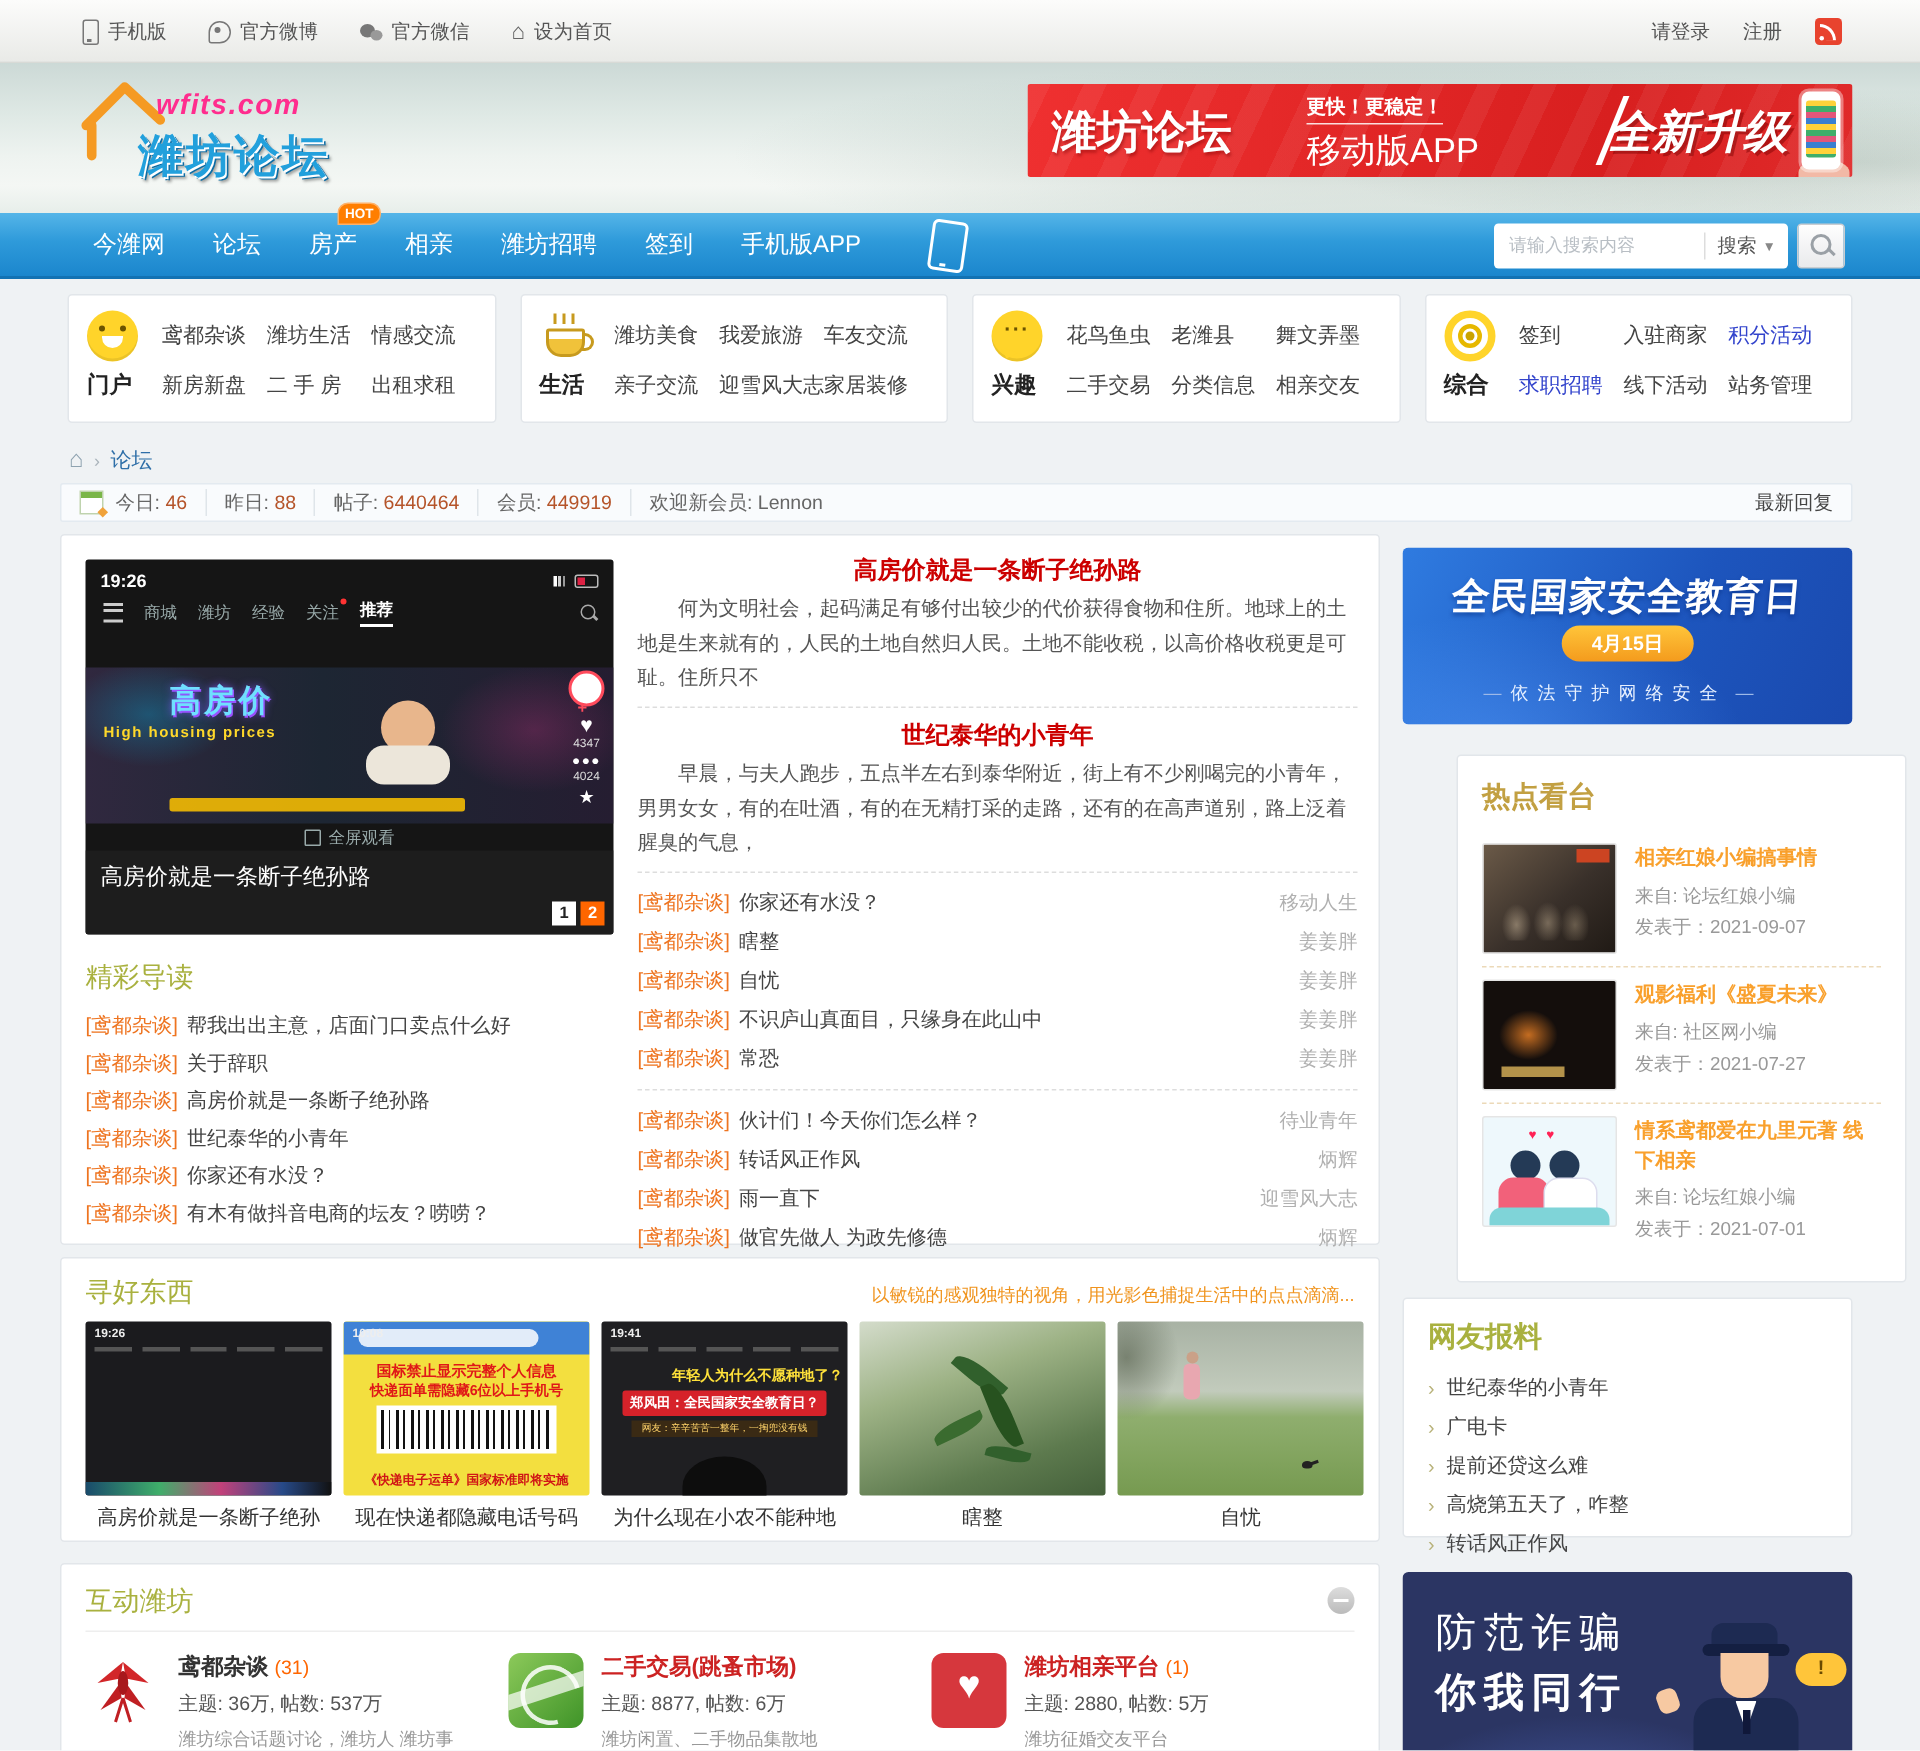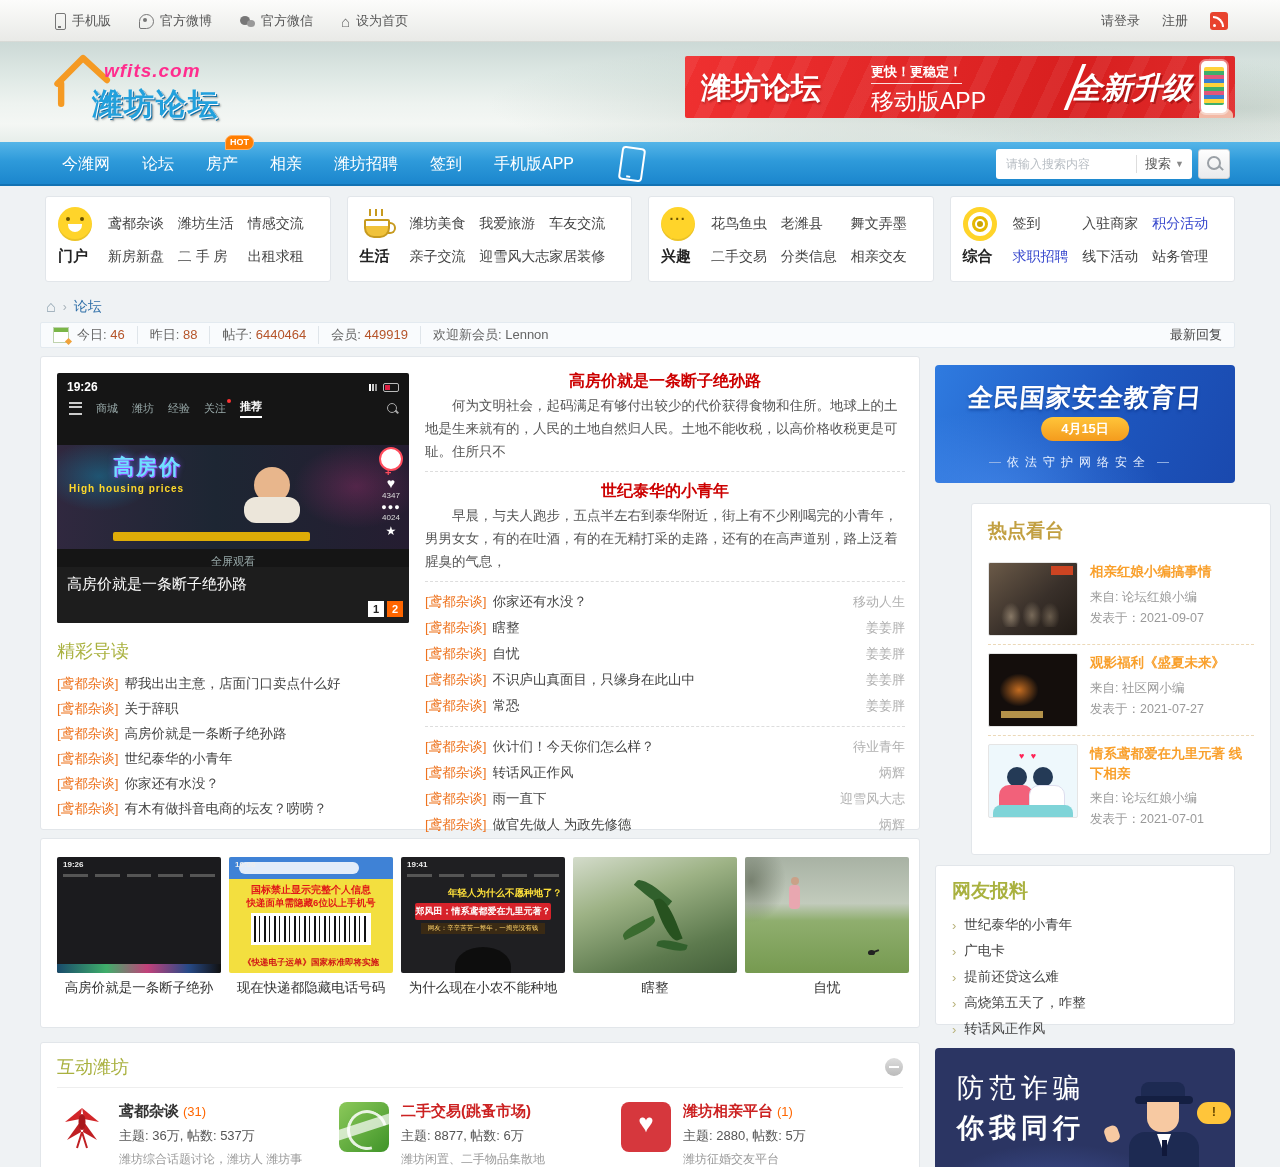--- a/index.html
+++ b/index.html
@@ -54,21 +54,21 @@
   
   .nav{position:absolute;left:0;top:142px;width:1280px;height:44px;
     background:linear-gradient(180deg,#55b5e8 0%,#2e9ada 45%,#1b86cd 100%);border-bottom:2px solid #1372b3;box-sizing:border-box;}
   .nav-items{position:absolute;left:62px;top:0;height:44px;display:flex;align-items:center;gap:32px;}
   .nav-item{position:relative;color:#fff;font-size:16px;line-height:44px;}
   .hot-badge{position:absolute;top:-7px;right:-16px;background:#ff7e00;color:#fff;font-size:9px;font-weight:bold;
     padding:1px 4px;border-radius:7px 7px 7px 0;border:1px solid #ffb066;line-height:1.2;}
   .nav-phone{width:20px;height:30px;border:2px solid #fff;border-radius:4px;position:relative;transform:rotate(8deg);margin-left:14px;}
   .nav-phone:after{content:"";position:absolute;left:6px;bottom:1px;width:4px;height:2px;background:#fff;}
   .searchbox{position:absolute;right:88px;top:7px;width:196px;height:30px;background:#fff;border-radius:3px;display:flex;align-items:center;box-sizing:border-box;padding:0 8px;}
-  .searchbox input{border:none;outline:none;flex:1;font-size:12px;color:#333;font-family:Liberation Serif, serif;min-width:0;}
+  .searchbox input{border:none;outline:none;flex:1;font-size:12px;color:#333;font-family:Liberation Mono, monospace;min-width:0;}
   .searchbox input::placeholder{color:#b8bec4;}
   .search-type{border-left:1px solid #ddd;padding-left:8px;font-size:13px;color:#555;display:flex;align-items:center;gap:4px;white-space:nowrap;}
   .caret{font-size:9px;color:#888;}
   .search-btn{position:absolute;right:50px;top:7px;width:32px;height:30px;border-radius:3px;border:1px solid #c9cdd1;
     background:linear-gradient(180deg,#fefefe,#e9eaec);box-sizing:border-box;}
   .ic-mag{position:absolute;left:8px;top:6px;width:10px;height:10px;border:2px solid #9aa0a6;border-radius:50%;}
   .ic-mag:after{content:"";position:absolute;left:9px;top:9px;width:6px;height:2px;background:#9aa0a6;transform:rotate(45deg);}
 
   
   .cats{position:absolute;left:45px;top:196px;width:1190px;display:flex;gap:16px;}
@@ -137,21 +137,21 @@
   .f-face{position:absolute;left:56%;top:22px;width:36px;height:36px;border-radius:50%;background:#e8b68c;}
   .f-face:after{content:"";position:absolute;left:-10px;top:30px;width:56px;height:26px;border-radius:12px;background:#ece6da;}
   .f-strip{position:absolute;left:16%;bottom:8px;width:56%;height:9px;background:rgba(255,196,0,.85);border-radius:2px;}
   .f-actions{position:absolute;right:2px;top:2px;width:32px;text-align:center;color:#fff;}
   .f-avatar{width:20px;height:20px;border-radius:50%;background:#fff;border:2px solid #ff4b5c;margin:0 auto 5px;position:relative;}
   .f-avatar:after{content:"+";position:absolute;left:4px;bottom:-9px;font-size:11px;color:#ff4b5c;font-weight:bold;}
   .f-heart{font-size:14px;line-height:1;}
   .f-num{display:block;font-size:8px;color:#ddd;margin:1px 0 3px;}
   .f-dots{font-size:9px;letter-spacing:1px;line-height:1;}
   .f-star{font-size:12px;line-height:1;color:#fff;}
-  .f-full{height:18px;display:flex;align-items:center;justify-content:center;gap:5px;font-size:11px;color:#9aa;flex-direction:column;}
+  .f-full{height:18px;display:flex;align-items:center;justify-content:center;gap:5px;font-size:11px;color:#9aa;}
   .f-fsicon{width:9px;height:9px;border:1.5px solid #9aa;border-radius:1px;}
   .f-caption{flex:1;background:#1d1d1d;color:#fff;font-size:15px;padding:8px 10px 0;}
   .f-pager{position:absolute;right:6px;bottom:6px;display:flex;gap:3px;}
   .pg{width:16px;height:16px;font-size:11px;font-weight:bold;display:flex;align-items:center;justify-content:center;}
   .pg1{background:#fff;color:#222;}
   .pg2{background:#f60;color:#fff;}
 
   .digest{position:absolute;left:16px;top:282px;width:352px;}
   .sec-h{font-size:18px;color:#a9b13f;font-weight:normal;}
   .digest .sec-h{margin:0 0 8px;}
@@ -583,20 +583,24 @@
         </div>
       <div class="post-row">
           <a class="tag">[鸢都杂谈]</a>
           <a class="p-title">以青春之“苦”绽放绚丽之花</a>
           <span class="p-author">是非题</span>
         </div>
     </div>
   </div>
 
   <div class="goods-box panel">
+    <div class="g-head">
+      <h3 class="sec-h" style="margin:0;">寻好东西</h3>
+      <span class="g-tagline">以敏锐的感观独特的视角，用光影色捕捉生活中的点点滴滴...</span>
+    </div>
     <div class="g-cards">
       <div class="g-card g1">
         <div class="g-img">
           <span class="gi-time">19:26</span>
           <span class="gi-tabs">
               <i></i>
               <i></i>
               <i></i>
               <i></i>
               <i></i>
@@ -620,21 +624,21 @@
         <div class="g-img">
           <span class="gi-time">19:41</span>
           <span class="gi-tabs">
               <i></i>
               <i></i>
               <i></i>
               <i></i>
               <i></i>
             </span>
           <span class="g3-l1">年轻人为什么不愿种地了？</span>
-          <span class="g3-l2">郑风田：情系鸢都爱在九里元著？</span>
+          <span class="g3-l2">郑风田：全民国家安全教育日？</span>
           <span class="g3-l3">网友：辛辛苦苦一整年，一掏兜没有钱</span>
           <span class="g3-head"></span>
         </div>
         <div class="g-cap">为什么现在小农不能种地</div>
       </div>
       <div class="g-card g4">
         <div class="g-img">
           <span class="leaf l1"></span>
             <span class="leaf l2"></span>
             <span class="leaf l3"></span>

